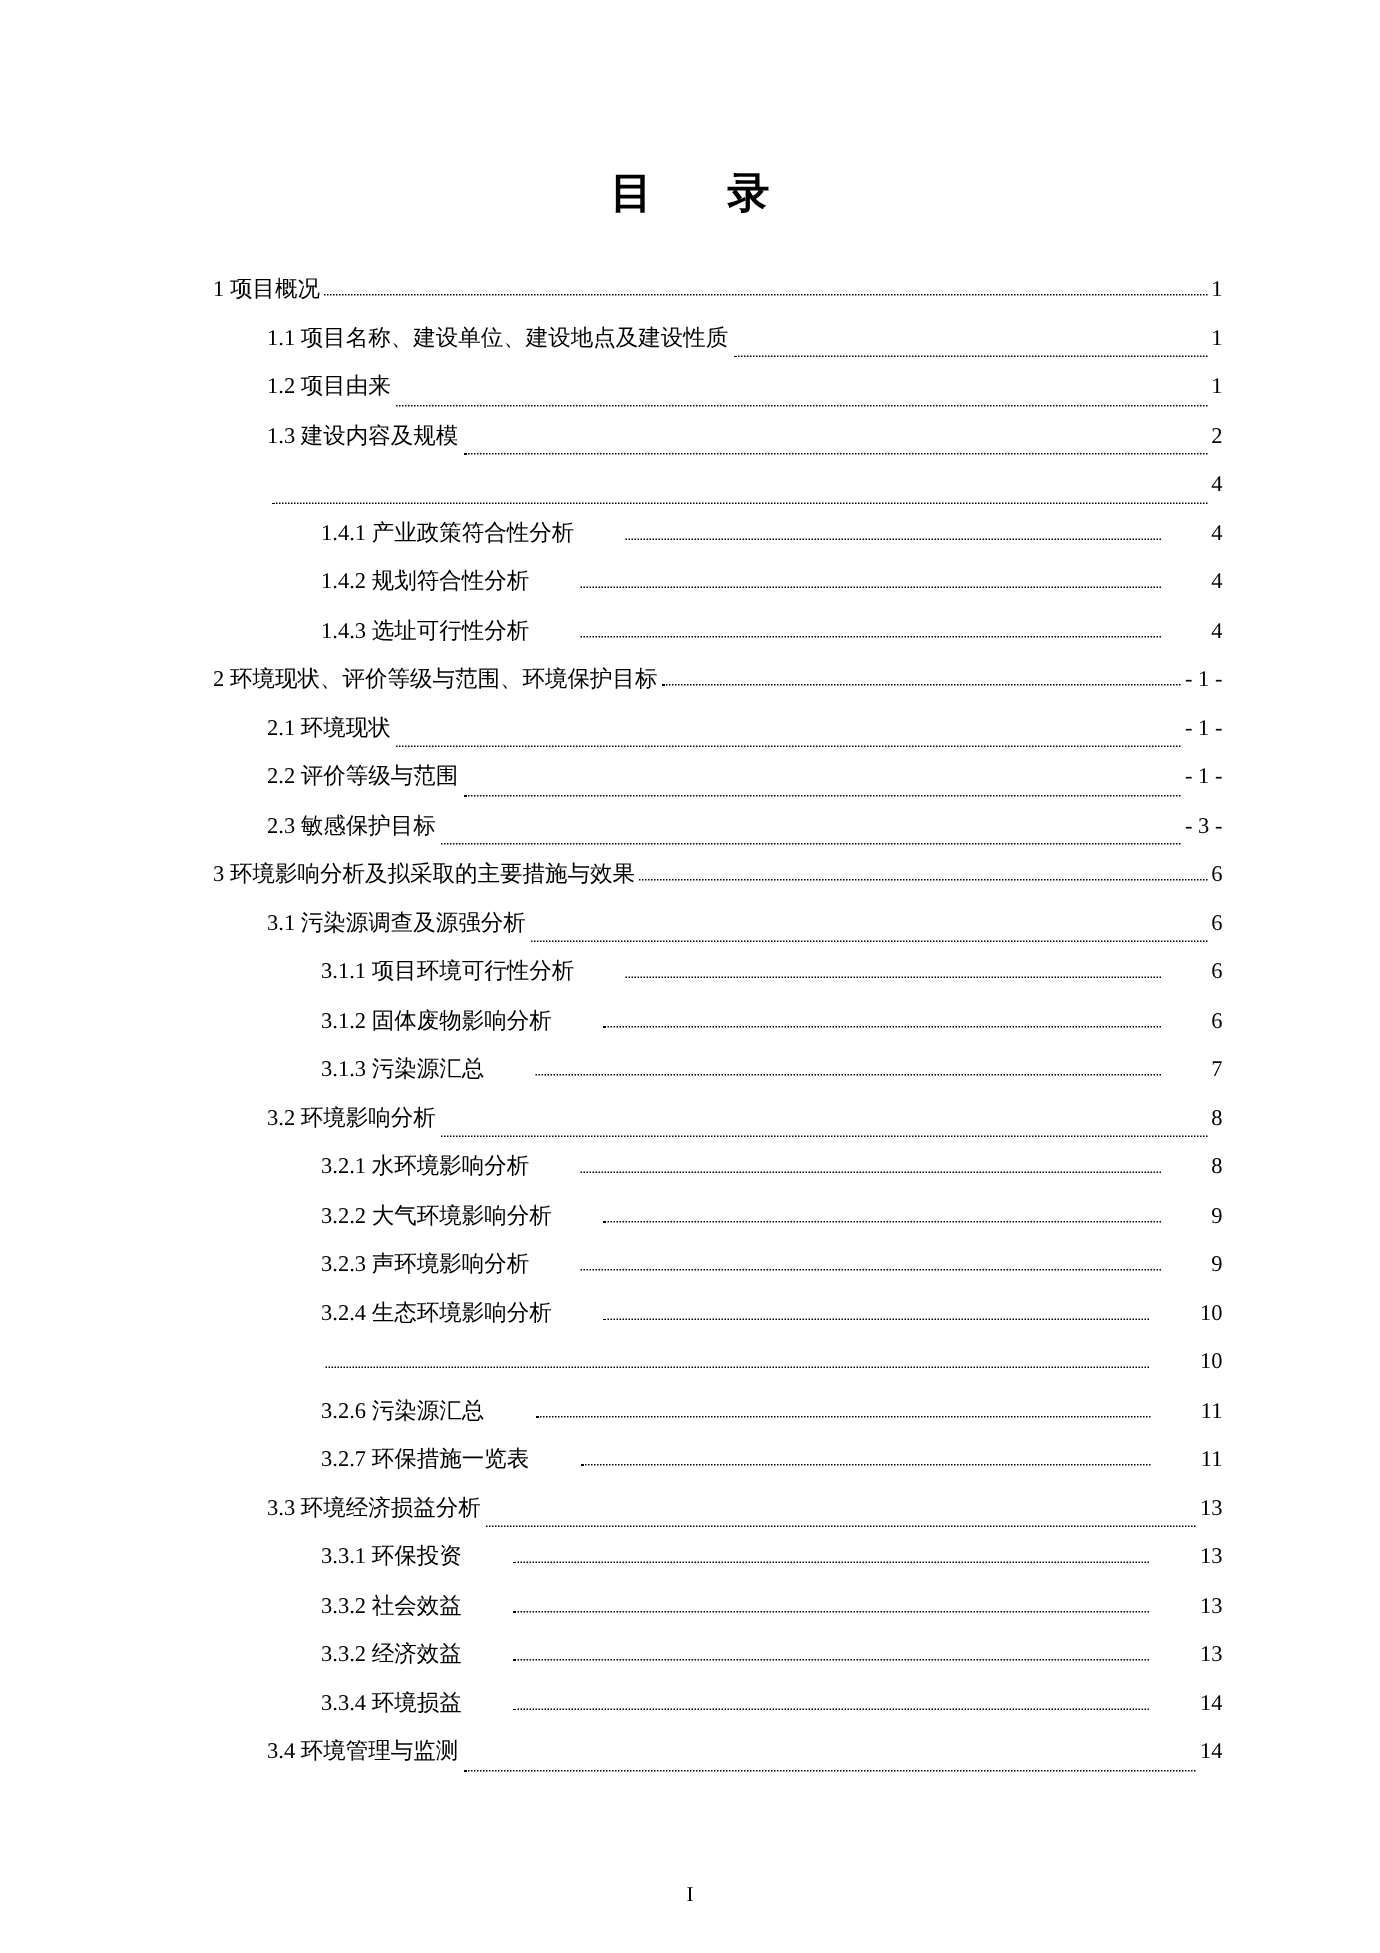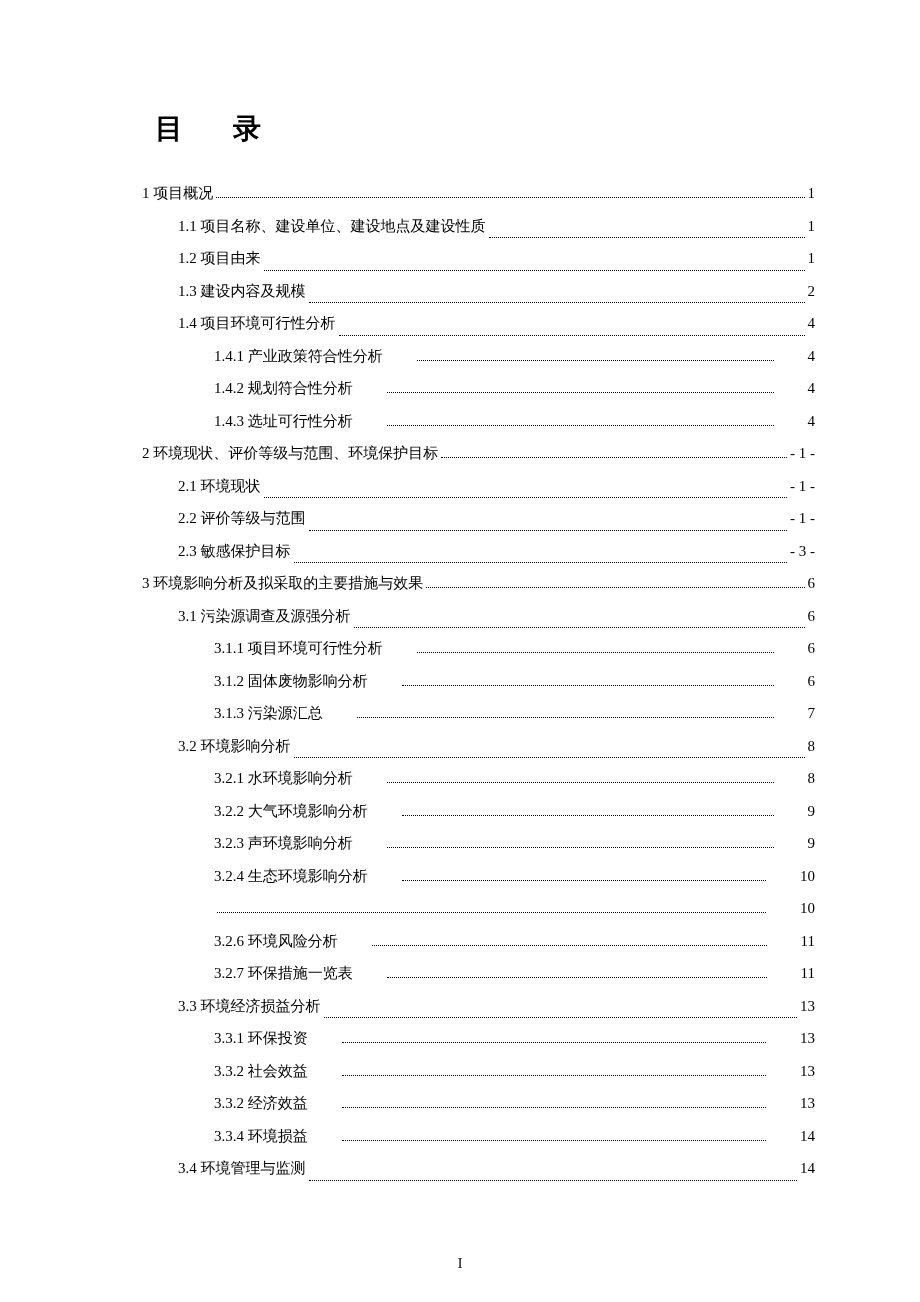--- a/index.html
+++ b/index.html
@@ -10,21 +10,21 @@
     body {
       width: 920px;
       height: 1302px;
       background: #ffffff;
       font-family: "SimSun", "宋体", serif;
       color: #000000;
       padding: 110px 105px 30px 105px;
       position: relative;
     }
     .title {
-      text-align: left;
+      text-align: center;
       font-size: 28px;
       font-weight: bold;
       letter-spacing: 50px;
       padding-left: 50px;
       margin-bottom: 30px;
     }
     .toc {
       font-size: 15px;
       line-height: 2.1;
     }
@@ -88,21 +88,20 @@
       <span class="toc-label">1.2  项目由来</span>
       <span class="toc-leader"></span>
       <span class="toc-page">1</span>
     </div>
     <div class="toc-entry level-1">
       <span class="toc-label">1.3  建设内容及规模</span>
       <span class="toc-leader"></span>
       <span class="toc-page">2</span>
     </div>
     <div class="toc-entry level-1">
-      <span class="toc-label">1.4  项目环境可行性分析</span>
       <span class="toc-leader"></span>
       <span class="toc-page">4</span>
     </div>
     <div class="toc-entry level-2">
       <span class="toc-label">1.4.1  产业政策符合性分析</span>
       <span class="toc-leader"></span>
       <span class="toc-page">4</span>
     </div>
     <div class="toc-entry level-2">
       <span class="toc-label">1.4.2  规划符合性分析</span>
@@ -182,21 +181,21 @@
     <div class="toc-entry level-2">
       <span class="toc-label">3.2.4  生态环境影响分析</span>
       <span class="toc-leader"></span>
       <span class="toc-page">10</span>
     </div>
     <div class="toc-entry level-2">
       <span class="toc-leader"></span>
       <span class="toc-page">10</span>
     </div>
     <div class="toc-entry level-2">
-      <span class="toc-label">3.2.6  环境风险分析</span>
+      <span class="toc-label">3.2.6  污染源汇总</span>
       <span class="toc-leader"></span>
       <span class="toc-page">11</span>
     </div>
     <div class="toc-entry level-2">
       <span class="toc-label">3.2.7  环保措施一览表</span>
       <span class="toc-leader"></span>
       <span class="toc-page">11</span>
     </div>
     <div class="toc-entry level-1">
       <span class="toc-label">3.3  环境经济损益分析</span>

